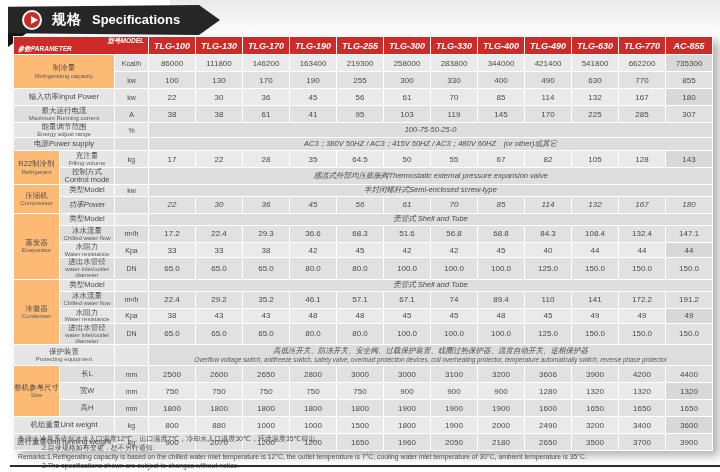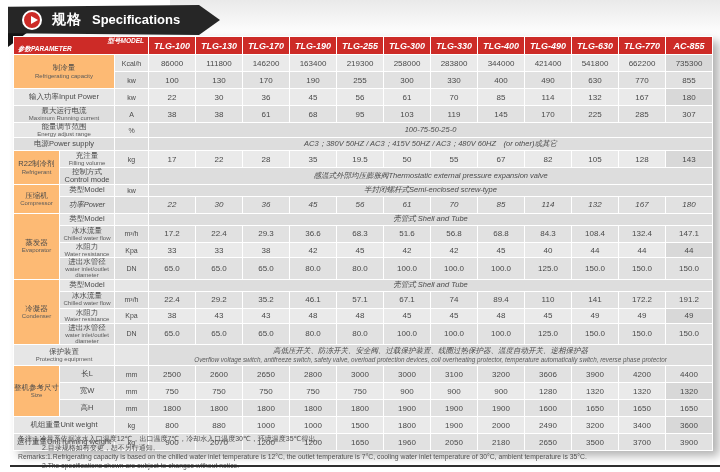--- a/index.html
+++ b/index.html
@@ -146,21 +146,21 @@
           <td class="val">132</td>
           <td class="val">167</td>
           <td class="val last">180</td>
         </tr>
         <tr class="rB" style="height: 16px;">
           <td class="lbl" colspan="2">最大运行电流<span class="en">Maximum Running current</span></td>
           <td class="unit">A</td>
           <td class="val">38</td>
           <td class="val">38</td>
           <td class="val">61</td>
-          <td class="val">68</td>
+          <td class="val">41</td>
           <td class="val">95</td>
           <td class="val">103</td>
           <td class="val">119</td>
           <td class="val">145</td>
           <td class="val">170</td>
           <td class="val">225</td>
           <td class="val">285</td>
           <td class="val last">307</td>
         </tr>
         <tr class="rA" style="height: 11px;">
@@ -174,21 +174,21 @@
           <td class="merged" colspan="12">AC3；380V 50HZ / AC3；415V 50HZ / AC3；480V 60HZ　(or other)或其它</td>
         </tr>
         <tr class="rA" style="height: 16px;">
           <th class="grp" rowspan="2" colspan="1">R22制冷剂<span class="en">Refrigerant</span></th>
           <td class="lbl">充注量<span class="en">Filling volume</span></td>
           <td class="unit">kg</td>
           <td class="val">17</td>
           <td class="val">22</td>
           <td class="val">28</td>
           <td class="val">35</td>
-          <td class="val">19.5</td>
+          <td class="val">64.5</td>
           <td class="val">50</td>
           <td class="val">55</td>
           <td class="val">67</td>
           <td class="val">82</td>
           <td class="val">105</td>
           <td class="val">128</td>
           <td class="val last">143</td>
         </tr>
         <tr class="rB" style="height: 11px;">
           <td class="lbl">控制方式Control mode</td>

